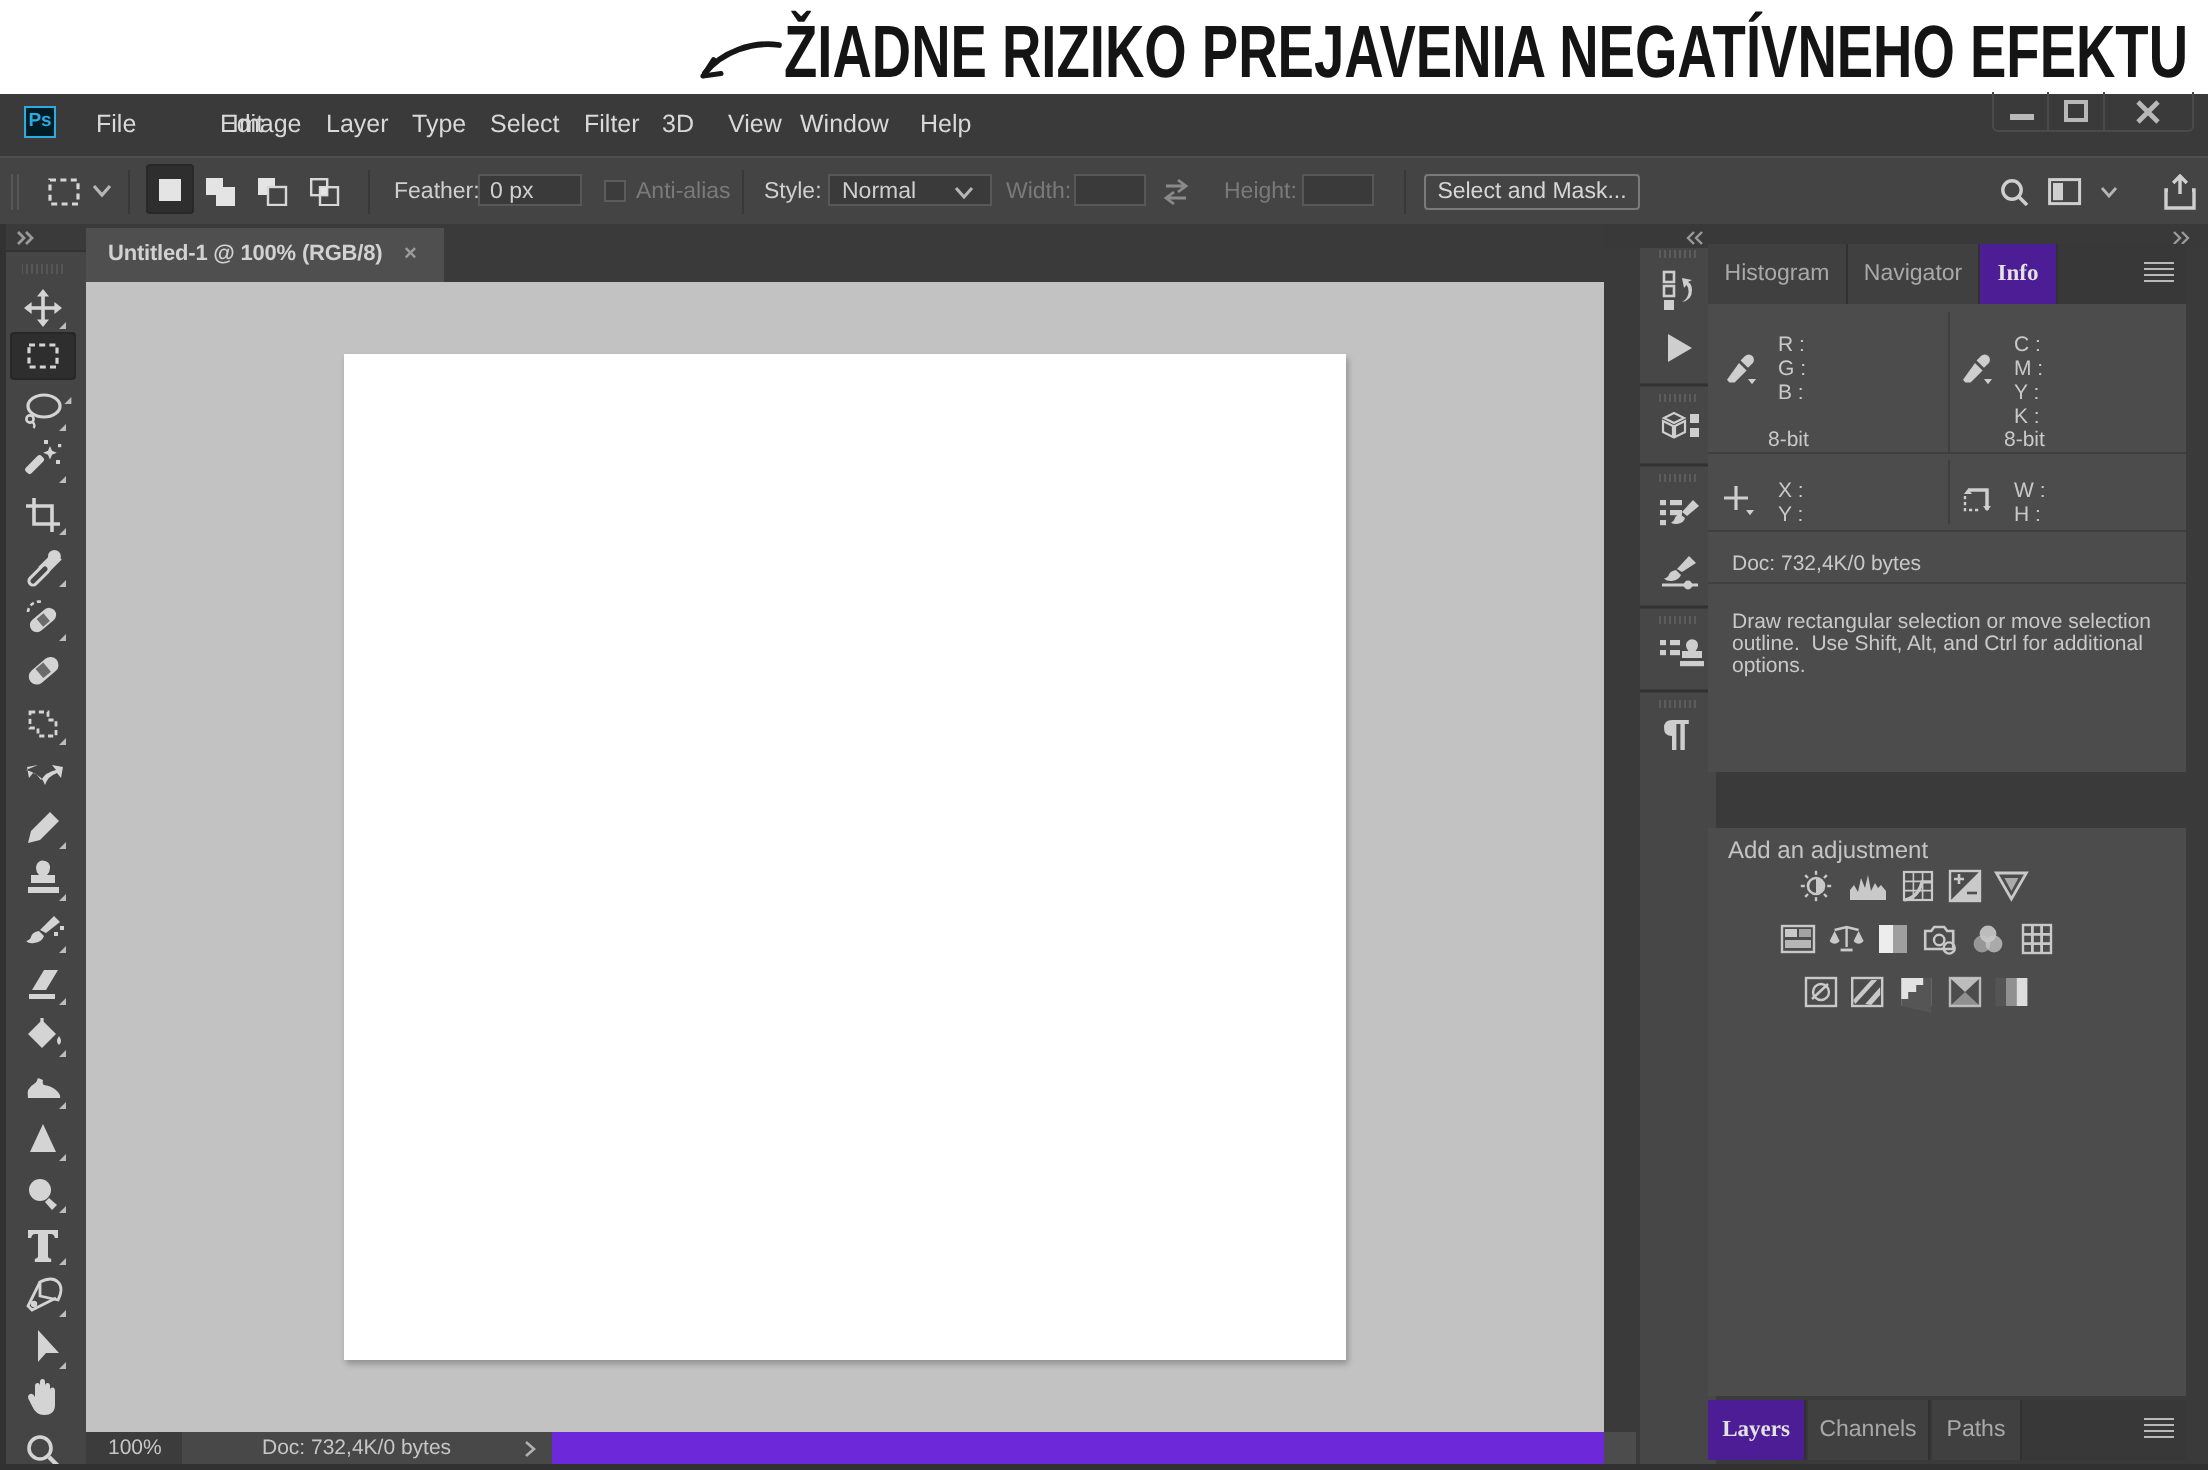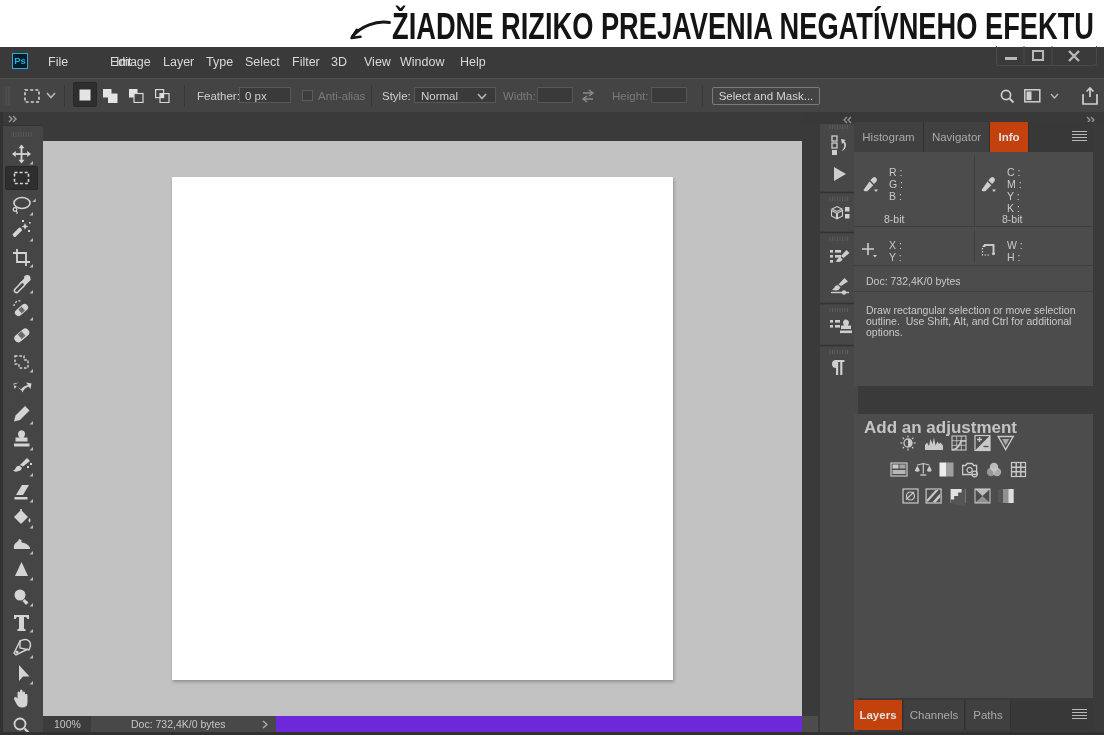--- a/index.html
+++ b/index.html
@@ -46,21 +46,21 @@
 #statusbar { position:absolute; left:0; top:604px; width:759px; height:16px; background:#6d28d9;
   color:#c6c6c6; font-size:10.5px; line-height:16px; }
 
 #dock { position:absolute; left:802px; top:0; width:302px; height:623px; background:#3a3a3a; }
 #dockhead { position:absolute; left:0; top:0; width:302px; height:12px; background:#393939; }
 #iconstrip { position:absolute; left:18px; top:12px; width:38px; height:608px; background:#474747; }
 #panels { position:absolute; left:52px; top:10px; width:239px; height:610px; }
 .ptabbar { position:absolute; left:0; width:239px; height:30px; background:#383838; }
 .ptab { position:absolute; top:0; height:30px; line-height:30px; font-size:11.5px; color:#a9a9a9;
   background:#404040; text-align:center; border-right:1px solid #313131; }
-.ptab.active { background:#c2410c; color:#e2e2e2; font-weight:bold; }
+.ptab.active { background:#4c1d95; color:#e2e2e2; font-weight:bold;font-family:Liberation Serif, serif; }
 .pbody { position:absolute; left:0; width:239px; background:#4c4c4c; }
 .hamb { position:absolute; right:6px; width:15px; height:11px; }
 .itxt { position:absolute; color:#c4c4c4; font-size:11px; }
 </style>
 </head>
 <body>
 <div id="stage">
 
 <div id="anno">
   <svg width="1104" height="47" viewBox="0 0 1104 47">
@@ -328,20 +328,26 @@
               <path d="M33 491 l0 3.5 -3.5 0 z"></path>
           <path d="M33 517 l0 3.5 -3.5 0 z"></path>
               <path d="M33 543 l0 3.5 -3.5 0 z"></path>
           <path d="M33 569 l0 3.5 -3.5 0 z"></path>
               <path d="M33 621 l0 3.5 -3.5 0 z"></path>
         </g>
       </svg>
     </div>
 
     <div id="docarea">
+      <div id="tabbar">
+        <div id="doctab">
+          <span style="margin-left:11px;">Untitled-1 @ 100% (RGB/8)</span>
+          <span style="position:absolute;left:159px;top:0;color:#9c9c9c;font-weight:bold;font-size:11px;">×</span>
+        </div>
+      </div>
       <div id="canvas">
             <div id="docwhite"></div>
           </div>
       <div id="statusbar">
         <div class="abs" style="left:0;top:0;width:48px;height:16px;background:#3c3c3c;"></div>
         <div class="abs" style="left:48px;top:0;width:185px;height:16px;background:#484848;"></div>
         <span style="position:absolute;left:11px;">100%</span>
         <span style="position:absolute;left:88px;">Doc: 732,4K/0 bytes</span>
         <svg class="abs" style="left:219px;top:4px;" width="6" height="9" viewBox="0 0 6 9">
           <path d="M 1 1 L 5 4.5 L 1 8" fill="none" stroke="#b0b0b0" stroke-width="1.3"></path>
@@ -485,21 +491,21 @@
                   <text x="153" y="108.5">H :</text>
               <text x="12" y="133">Doc: 732,4K/0 bytes</text>
               <text x="12" y="162">Draw rectangular selection or move selection</text>
               <text x="12" y="173">outline.&nbsp; Use Shift, Alt, and Ctrl for additional</text>
               <text x="12" y="184">options.</text>
             </g>
           </svg>
         </div>
 
         <div class="pbody" style="top:292px;height:284px;" id="adjbody">
-          <div class="itxt" style="left:10px;top:4px;font-size:17px;font-weight:bold;">Add an adjustment</div>
+          <div class="itxt" style="left:10px;top:4px;font-size:12px;">Add an adjustment</div>
           <svg class="abs" style="left:0;top:0;" width="239" height="120" viewBox="0 0 239 120">
             <g fill="#c9c9c9" stroke="#c9c9c9">
 
               <g transform="translate(54,29)">
                 <circle cx="0" cy="0" r="4" fill="none" stroke-width="1.3"></circle>
                 <path d="M0 -4 a4 4 0 0 1 0 8 z" stroke="none"></path>
                 <g stroke-width="1.2">
                       <line x1="0" y1="-5.6" x2="0" y2="-7.6"></line>
                       <line x1="0" y1="5.6" x2="0" y2="7.6"></line>
                       <line x1="-5.6" y1="0" x2="-7.6" y2="0"></line>

